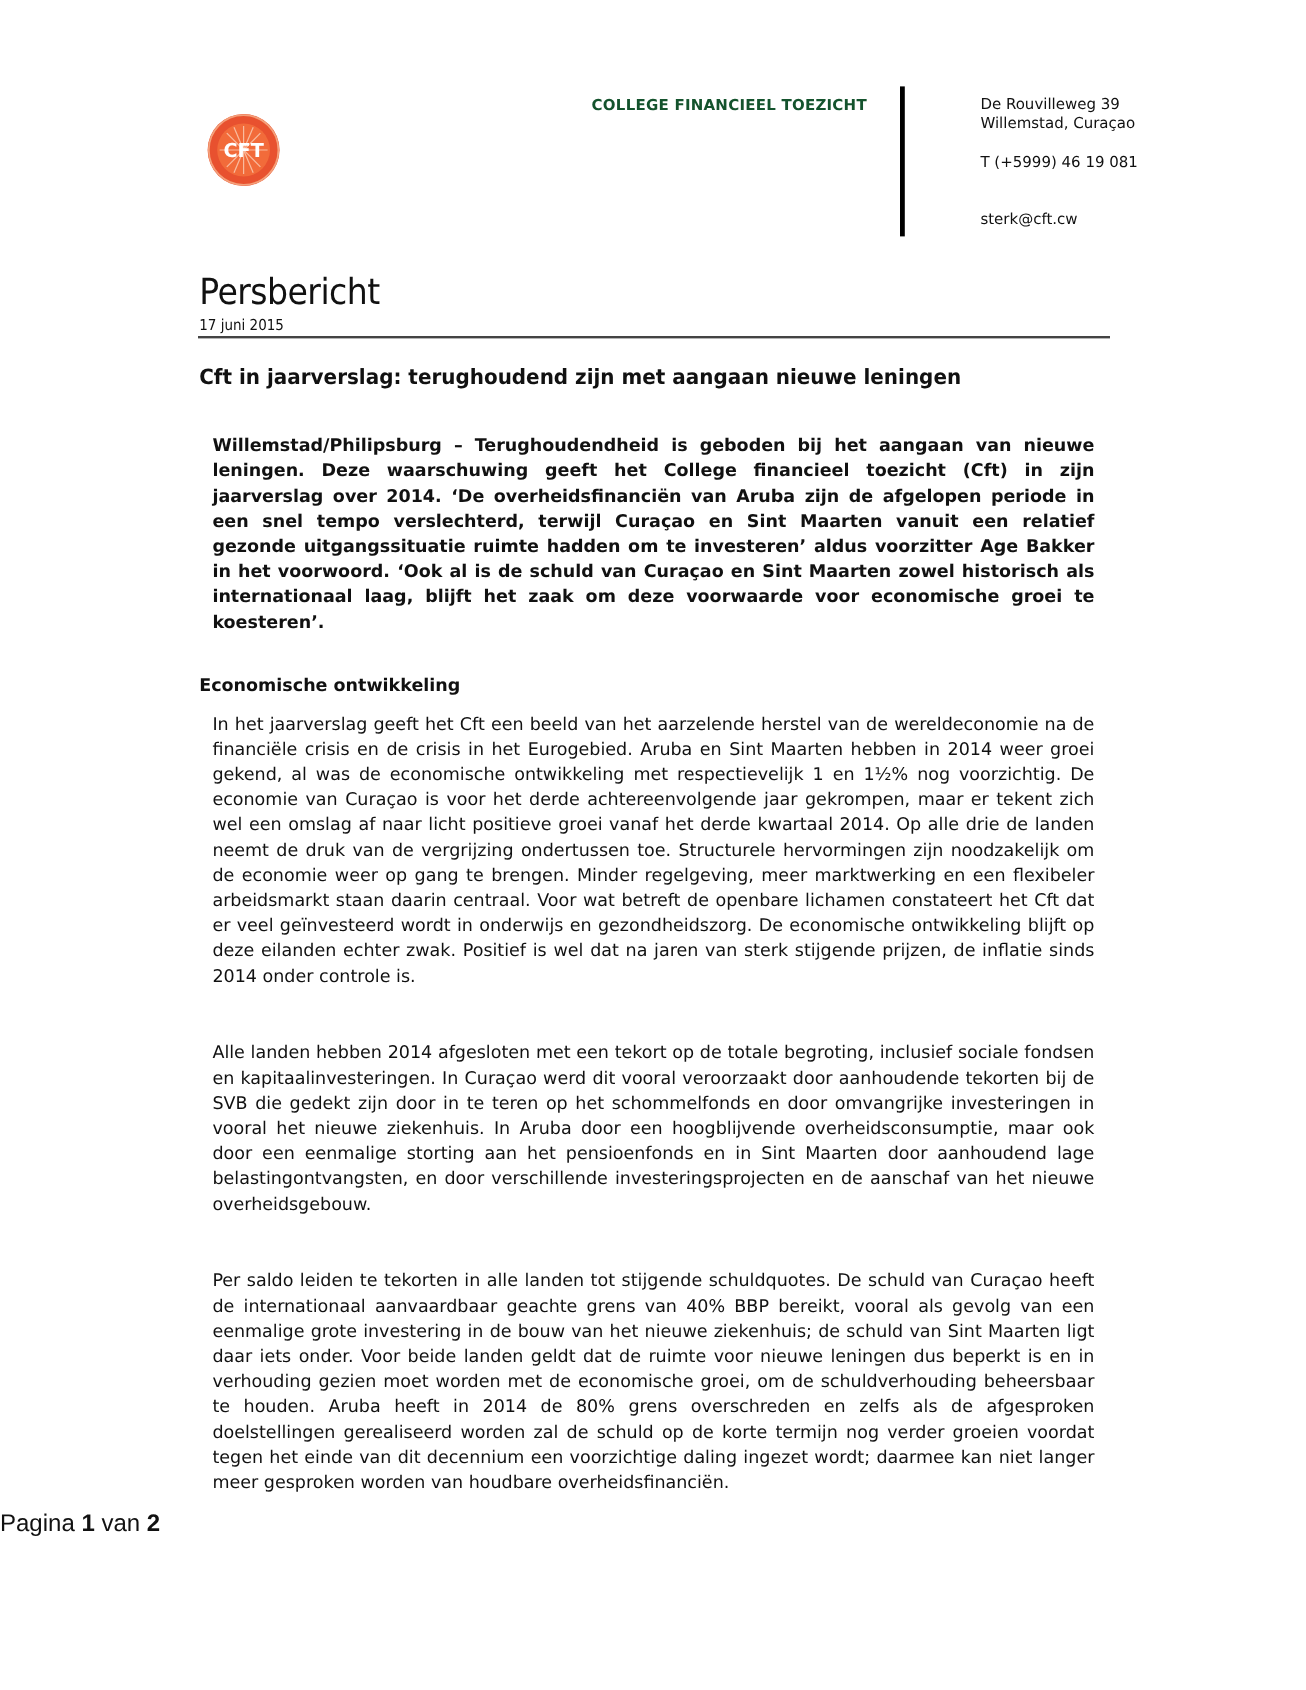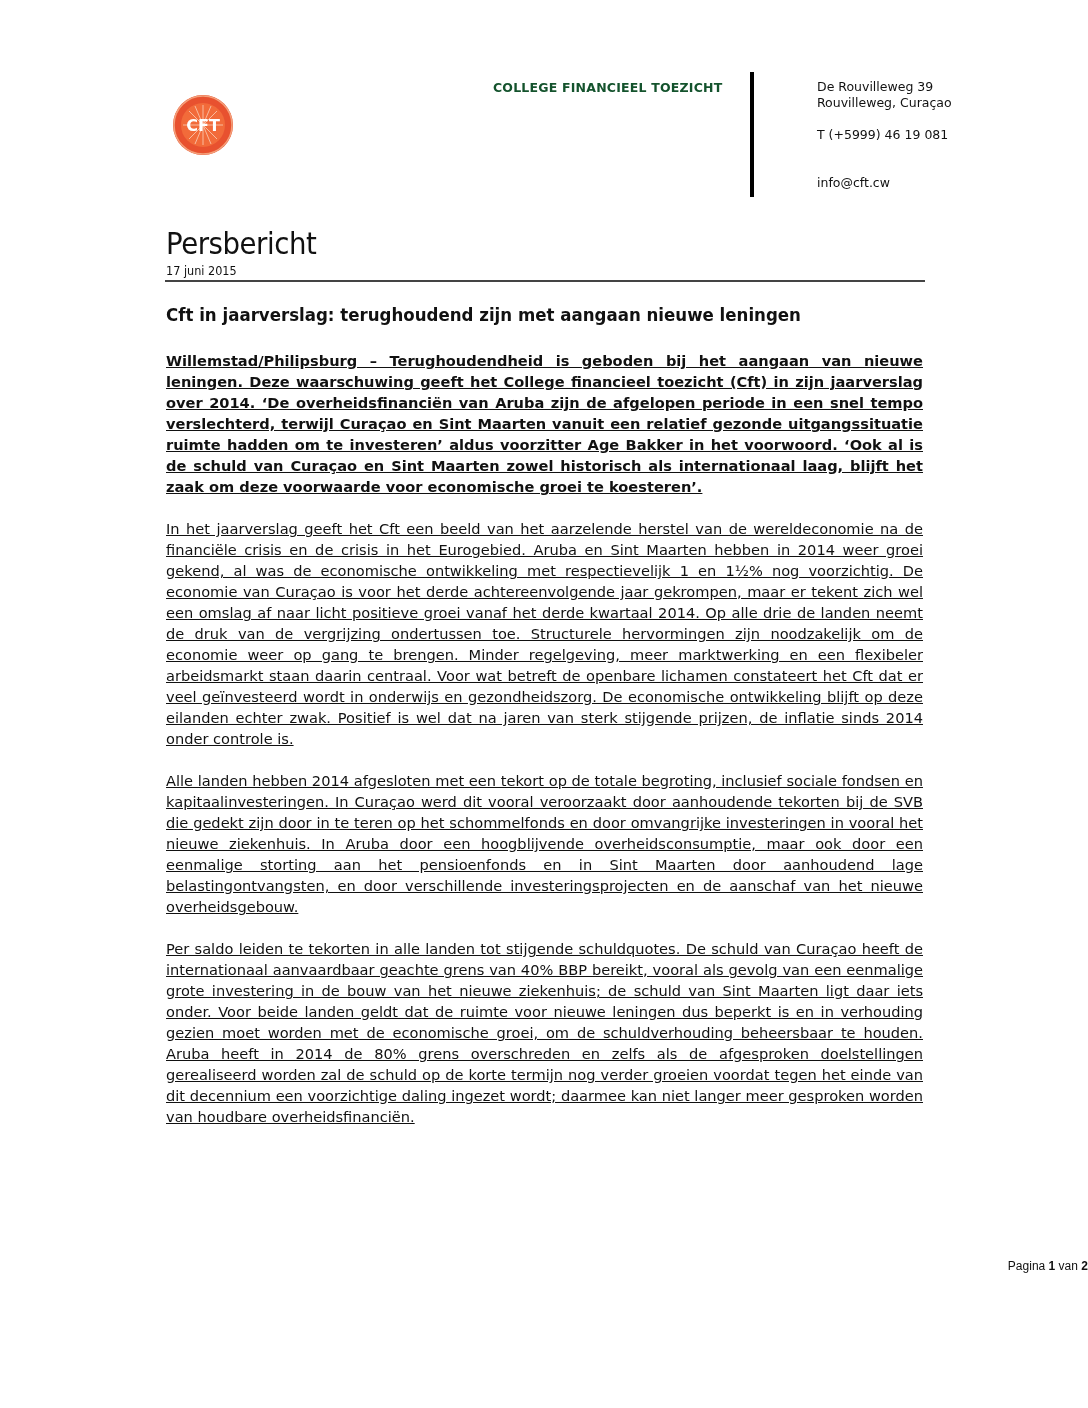--- a/index.html
+++ b/index.html
@@ -13,26 +13,26 @@
   .contact .line { display: block; white-space: nowrap; }
   .contact .gap1 { height: 16px; }
   .contact .gap2 { height: 32px; }
   .title { position: absolute; left: 166px; top: 226px; font-family: "DejaVu Sans", sans-serif;
            font-size: 30px; font-weight: normal; color: #111; letter-spacing: -0.5px; transform: scaleX(0.92); transform-origin: left; }
   .date { position: absolute; left: 166px; top: 263px; font-size: 12.5px; color: #111; transform: scaleX(0.9); transform-origin: left; }
   .rule { position: absolute; left: 165px; top: 280px; width: 760px; height: 2px; background: #444; }
   .headline { position: absolute; left: 166px; top: 305px; font-size: 17.5px; font-weight: bold;
               color: #111; white-space: nowrap; transform: scaleX(0.95); transform-origin: left; }
   .content { position: absolute; left: 166px; top: 350px; width: 757px; font-size: 14.6px; line-height: 21px; }
-  .content p { margin: 0; text-align: justify; text-align-last: left; text-decoration: underline; }
+  .content p { margin: 11px; text-align: justify; text-align-last: left; }
   .content .lead { font-weight: bold; }
   .content h3 { margin: 0; font-size: 14.6px; font-weight: bold; line-height: 21px; }
   .sp-a { height: 21px; }
-  .footer { position: absolute; left: 0; width: 1088px; top: 1259px; text-align: right;
-            font-family: "Liberation Sans", sans-serif; font-size: 12px; color: #111; }
+  .footer { position: absolute; left: 0; width: 1088px; top: 1259px; text-align: left;
+            font-family: "Liberation Sans", sans-serif; font-size: 20px; color: #111; }
   .footer b { font-weight: bold; }
 </style>
 </head>
 <body>
 
 <div class="logo">
   <svg width="70" height="62" viewBox="0 0 70 62">
     <circle cx="35" cy="31" r="30" fill="#e8512f"></circle>
     <circle cx="35" cy="31" r="29" fill="none" stroke="#f4a07a" stroke-width="1.5"></circle>
     <circle cx="35" cy="31" r="22" fill="#f26b3a"></circle>
@@ -47,37 +47,38 @@
     <text x="35" y="37" text-anchor="middle" font-family="DejaVu Sans, sans-serif" font-weight="bold" font-size="16" fill="#ffffff">CFT</text>
   </svg>
 </div>
 
 <div class="org-name">COLLEGE FINANCIEEL TOEZICHT</div>
 
 <div class="vbar"></div>
 
 <div class="contact">
   <span class="line">De Rouvilleweg 39</span>
-  <span class="line">Rouvilleweg, Curaçao</span>
+  <span class="line">Willemstad, Curaçao</span>
   <div class="gap1"></div>
   <span class="line">T (+5999) 46 19 081</span>
   <div class="gap2"></div>
-  <span class="line">info@cft.cw</span>
+  <span class="line">sterk@cft.cw</span>
 </div>
 
 <div class="title">Persbericht</div>
 <div class="date">17 juni 2015</div>
 <div class="rule"></div>
 
 <div class="headline">Cft in jaarverslag: terughoudend zijn met aangaan nieuwe leningen</div>
 
 <div class="content">
   <p class="lead">Willemstad/Philipsburg – Terughoudendheid is geboden bij het aangaan van nieuwe leningen. Deze waarschuwing geeft het College financieel toezicht (Cft) in zijn jaarverslag over 2014. ‘De overheidsfinanciën van Aruba zijn de afgelopen periode in een snel tempo verslechterd, terwijl Curaçao en Sint Maarten vanuit een relatief gezonde uitgangssituatie ruimte hadden om te investeren’ aldus voorzitter Age Bakker in het voorwoord. ‘Ook al is de schuld van Curaçao en Sint Maarten zowel historisch als internationaal laag, blijft het zaak om deze voorwaarde voor economische groei te koesteren’.</p>
   <div class="sp-a"></div>
 
+  <h3>Economische ontwikkeling</h3>
   <p>In het jaarverslag geeft het Cft een beeld van het aarzelende herstel van de wereldeconomie na de financiële crisis en de crisis in het Eurogebied. Aruba en Sint Maarten hebben in 2014 weer groei gekend, al was de economische ontwikkeling met respectievelijk 1 en 1½% nog voorzichtig. De economie van Curaçao is voor het derde achtereenvolgende jaar gekrompen, maar er tekent zich wel een omslag af naar licht positieve groei vanaf het derde kwartaal 2014. Op alle drie de landen neemt de druk van de vergrijzing ondertussen toe. Structurele hervormingen zijn noodzakelijk om de economie weer op gang te brengen. Minder regelgeving, meer marktwerking en een flexibeler arbeidsmarkt staan daarin centraal. Voor wat betreft de openbare lichamen constateert het Cft dat er veel geïnvesteerd wordt in onderwijs en gezondheidszorg. De economische ontwikkeling blijft op deze eilanden echter zwak. Positief is wel dat na jaren van sterk stijgende prijzen, de inflatie sinds 2014 onder controle is.</p>
   <div class="sp-a"></div>
 
   <p>Alle landen hebben 2014 afgesloten met een tekort op de totale begroting, inclusief sociale fondsen en kapitaalinvesteringen. In Curaçao werd dit vooral veroorzaakt door aanhoudende tekorten bij de SVB die gedekt zijn door in te teren op het schommelfonds en door omvangrijke investeringen in vooral het nieuwe ziekenhuis. In Aruba door een hoogblijvende overheidsconsumptie, maar ook door een eenmalige storting aan het pensioenfonds en in Sint Maarten door aanhoudend lage belastingontvangsten, en door verschillende investeringsprojecten en de aanschaf van het nieuwe overheidsgebouw.</p>
   <div class="sp-a"></div>
   <p>Per saldo leiden te tekorten in alle landen tot stijgende schuldquotes. De schuld van Curaçao heeft de internationaal aanvaardbaar geachte grens van 40% BBP bereikt, vooral als gevolg van een eenmalige grote investering in de bouw van het nieuwe ziekenhuis; de schuld van Sint Maarten ligt daar iets onder. Voor beide landen geldt dat de ruimte voor nieuwe leningen dus beperkt is en in verhouding gezien moet worden met de economische groei, om de schuldverhouding beheersbaar te houden. Aruba heeft in 2014 de 80% grens overschreden en zelfs als de afgesproken doelstellingen gerealiseerd worden zal de schuld op de korte termijn nog verder groeien voordat tegen het einde van dit decennium een voorzichtige daling ingezet wordt; daarmee kan niet langer meer gesproken worden van houdbare overheidsfinanciën.</p>
 </div>
 
 <div class="footer">
   <span>Pagina</span>

